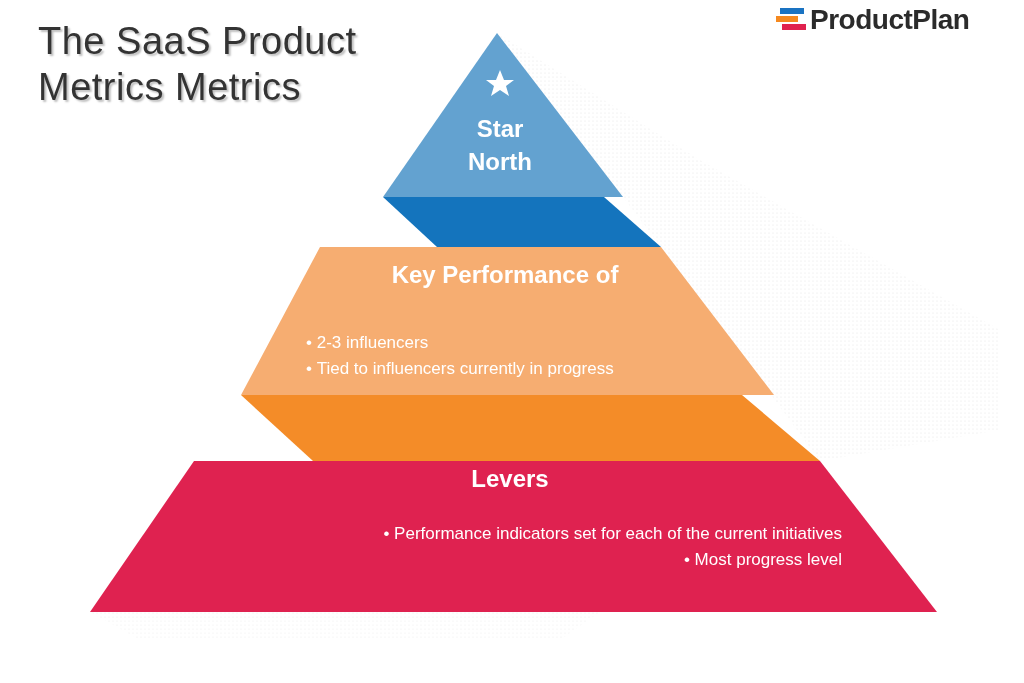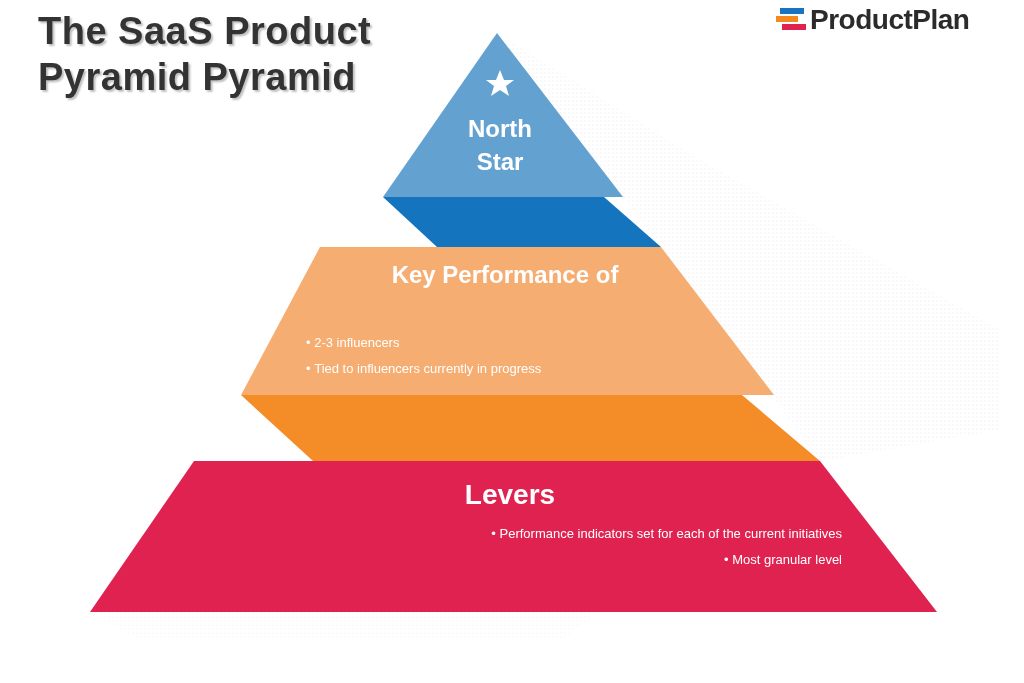--- a/index.html
+++ b/index.html
@@ -1,33 +1,33 @@
 <!DOCTYPE html>
 <html><head>
 <meta charset="utf-8">
 <style>
   html, body { margin:0; padding:0; }
   body { width:1024px; height:683px; background:#ffffff; position:relative; overflow:hidden; font-family:"Liberation Sans", sans-serif; }
-  .title { position:absolute; left:38px; top:8px; font-size:38px; line-height:46px; color:#333333; font-weight:bold; text-shadow:2px 2px 2px rgba(0,0,0,0.25); letter-spacing:0.5px; }
+  .title { position:absolute; left:38px; top:18px; font-size:38px; line-height:46px; color:#333333; font-weight:normal; text-shadow:2px 2px 2px rgba(0,0,0,0.25); letter-spacing:0.5px; }
   .logo { position:absolute; left:776px; top:2px; height:36px; display:flex; align-items:center; }
   .logo-mark { position:relative; width:32px; height:24px; margin-right:2px; }
   .logo-mark span { position:absolute; height:6px; }
   .logo-text { font-size:28px; font-weight:bold; color:#2b2b2b; letter-spacing:-0.5px; }
   svg.pyr { position:absolute; left:0; top:0; }
   .txt { position:absolute; color:#ffffff; font-family:"Liberation Sans", sans-serif; }
   .h { font-weight:bold; text-align:center; }
-  .bullets { font-size:13px; line-height:26px; }
+  .bullets { font-size:17px; line-height:26px; }
   .bullets div::before { content:"\2022\00a0"; }
 </style>
 </head>
 <body>
 
 <div class="title">
   <div>The SaaS Product</div>
-  <div>Pyramid Pyramid</div>
+  <div>Metrics Metrics</div>
 </div>
 
 <div class="logo">
   <div class="logo-mark">
     <span style="left:4px; top:0; width:24px; background:#1a73c2;"></span>
     <span style="left:0; top:8px; width:22px; background:#f5891f;"></span>
     <span style="left:6px; top:16px; width:24px; background:#e0224e;"></span>
   </div>
   <span class="logo-text">ProductPlan</span>
 </div>
@@ -47,31 +47,31 @@
 
   <polygon points="241,395 313,461 820,461 742,395" fill="#f48c28"></polygon>
   <polygon points="320,247 661,247 774,395 241,395" fill="#f6ad71"></polygon>
 
   <polygon points="194,461 820,461 937,612 90,612" fill="#df2250"></polygon>
 
   <polygon fill="#ffffff" points="500,70 504,80 514,80 506,86 509,96 500,90 491,96 494,86 486,80 496,80"></polygon>
 </svg>
 
 <div class="txt h" style="left:440px; top:112px; width:120px; font-size:24px; line-height:33px;">
+  <div>Star</div>
   <div>North</div>
-  <div>Star</div>
 </div>
 
 <div class="txt h" style="left:340px; top:257px; width:330px; font-size:24px; line-height:35px;">
   <div>Key Performance of</div>
 </div>
 <div class="txt bullets" style="left:306px; top:330px; width:420px;">
   <div>2-3 influencers</div>
   <div>Tied to influencers currently in progress</div>
 </div>
 
-<div class="txt h" style="left:400px; top:480px; width:220px; font-size:28px; line-height:30px;">
+<div class="txt h" style="left:400px; top:464px; width:220px; font-size:24px; line-height:30px;">
   <div>Levers</div>
 </div>
 <div class="txt bullets" style="left:202px; top:521px; width:640px;text-align:right;">
   <div>Performance indicators set for each of the current initiatives</div>
-  <div>Most granular level</div>
+  <div>Most progress level</div>
 </div>
 
 </body></html>

